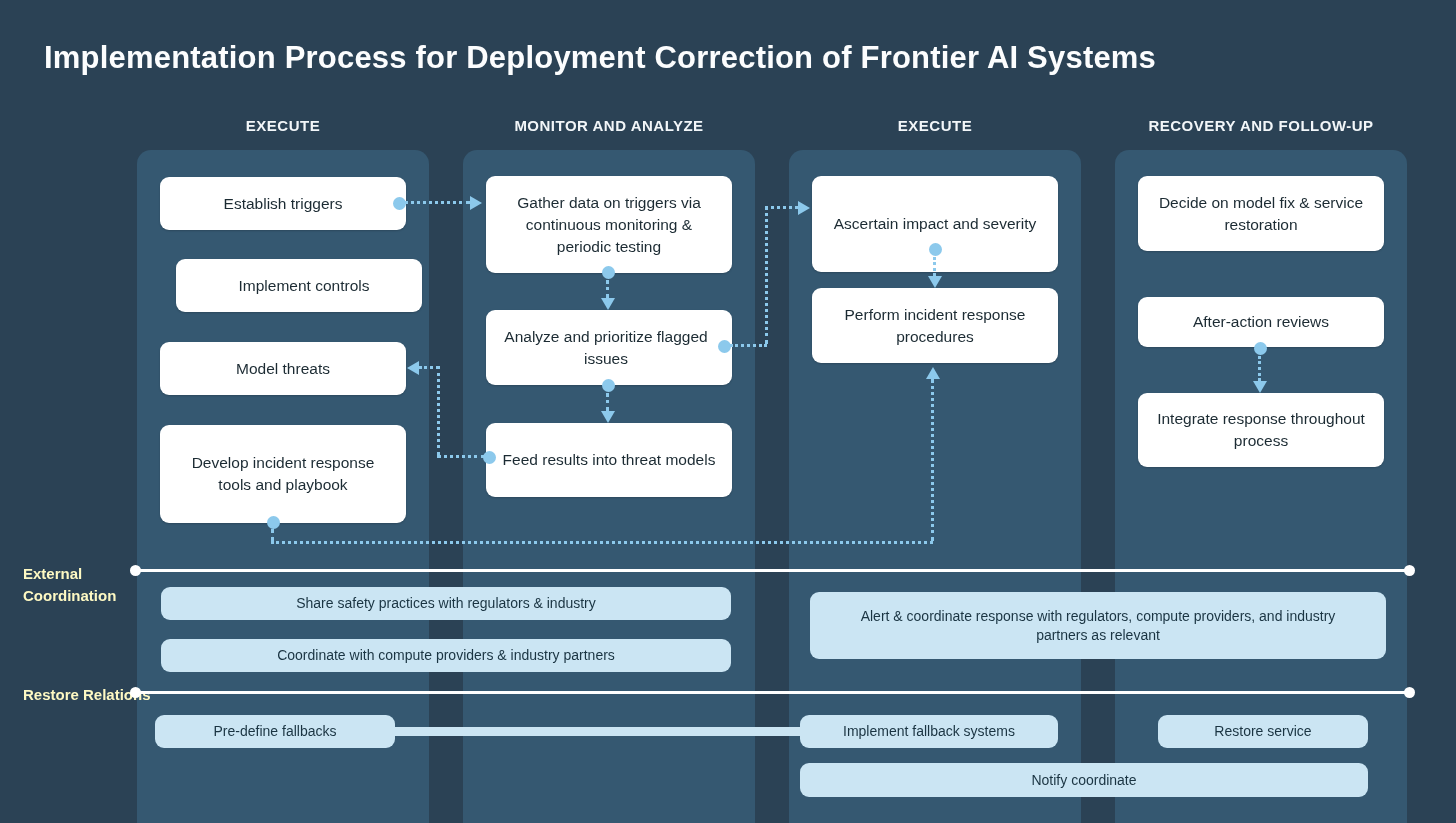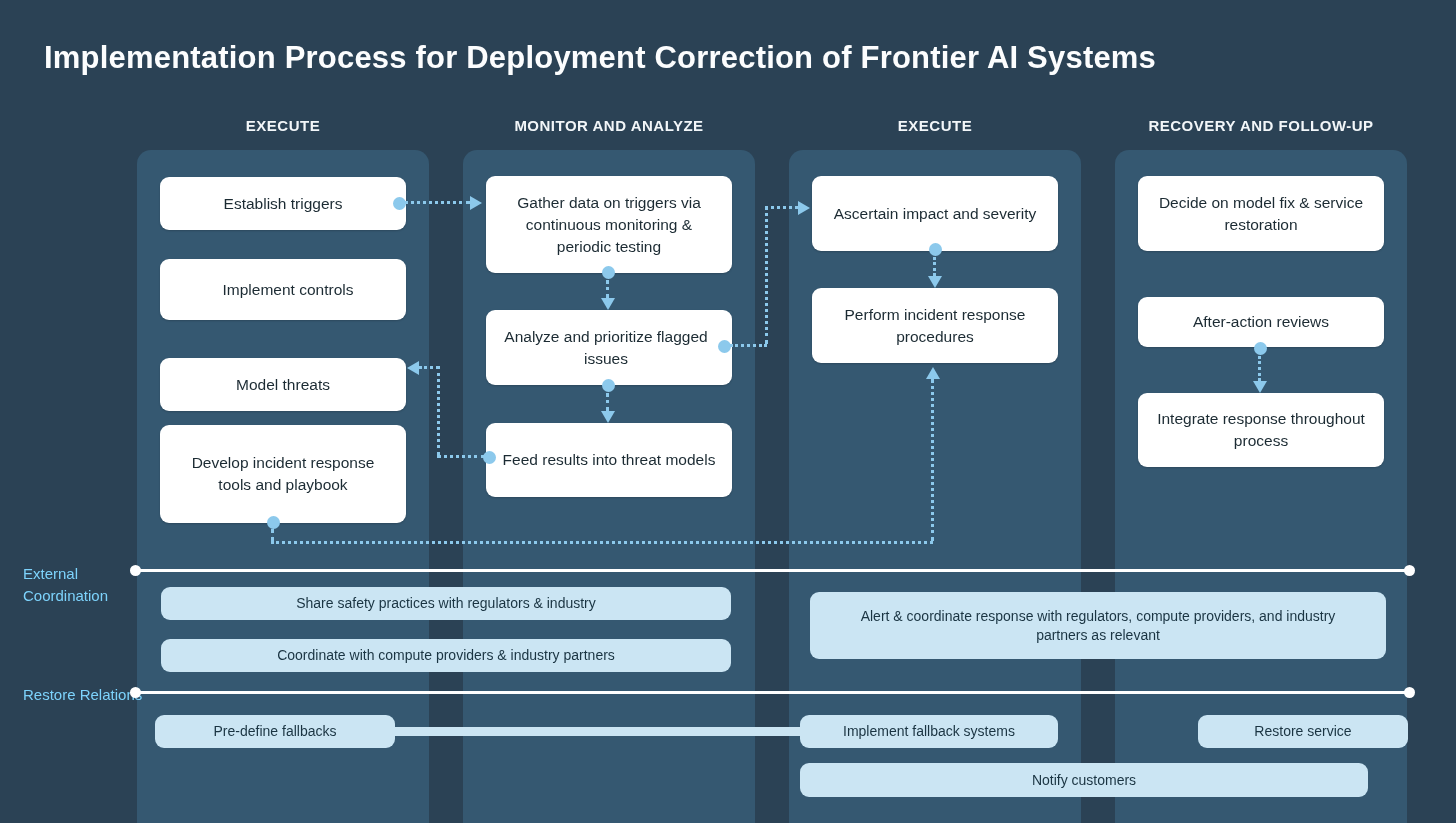--- a/index.html
+++ b/index.html
@@ -23,21 +23,21 @@
   }
   .card{
     width:246px;background:#FFFFFF;border-radius:9px;
     display:flex;align-items:center;justify-content:center;text-align:center;
     color:#1C2B33;font-size:15.5px;line-height:22px;padding:0 14px;box-sizing:border-box;
     box-shadow:0 1px 2px rgba(0,0,0,0.18);
   }
   .lane-line{height:0;border-top:3px solid #FFFFFF;}
   .lane-dot{width:11px;height:11px;border-radius:50%;background:#FFFFFF;}
   .lane-label{
-    left:23px;width:132px;color:#7dd3fc;font-size:15px;font-weight:normal;line-height:22px;
+    left:23px;width:132px;color:#fef9c3;font-size:15px;font-weight:bold;line-height:22px;
   }
   .lane-box{
     background:#CBE5F3;border-radius:9px;
     display:flex;align-items:center;justify-content:center;text-align:center;
     color:#1A3442;font-size:14px;line-height:19px;box-sizing:border-box;
   }
   .lane-bar{background:#CBE5F3;}
   .cdot{width:13px;height:13px;border-radius:50%;background:#8CC9EC;}
   .dh{height:0;border-top:3px dotted #8CC9EC;}
   .dv{width:0;border-left:3px dotted #8CC9EC;}
@@ -56,29 +56,29 @@
 <div class="abs col-header" style="left:463px;">MONITOR AND ANALYZE</div>
 <div class="abs col-header" style="left:789px;">EXECUTE</div>
 <div class="abs col-header" style="left:1115px;">RECOVERY AND FOLLOW-UP</div>
 
 <div class="abs panel" style="left:137px;"></div>
 <div class="abs panel" style="left:463px;"></div>
 <div class="abs panel" style="left:789px;"></div>
 <div class="abs panel" style="left:1115px;"></div>
 
 <div class="abs card" style="left:160px;top:177px;height:53px;">Establish triggers</div>
-<div class="abs card" style="left:160px;top:259px;height:61px;padding-left:24px;">Implement controls</div>
-<div class="abs card" style="left:160px;top:342px;height:53px;margin-top:16px;">Model threats</div>
+<div class="abs card" style="left:176px;top:259px;height:53px;padding-left:24px;">Implement controls</div>
+<div class="abs card" style="left:160px;top:342px;height:53px;">Model threats</div>
 <div class="abs card" style="left:160px;top:425px;height:98px;">Develop incident response tools and playbook</div>
 
 <div class="abs card" style="left:486px;top:176px;height:97px;">Gather data on triggers via continuous monitoring &amp; periodic testing</div>
 <div class="abs card" style="left:486px;top:310px;height:75px;padding-left:8px;">Analyze and prioritize flagged issues</div>
 <div class="abs card" style="left:486px;top:423px;height:74px;">Feed results into threat models</div>
 
-<div class="abs card" style="left:812px;top:176px;height:75px;">Ascertain impact and severity</div>
+<div class="abs card" style="left:812px;top:176px;height:96px;">Ascertain impact and severity</div>
 <div class="abs card" style="left:812px;top:288px;height:75px;">Perform incident response procedures</div>
 
 <div class="abs card" style="left:1138px;top:176px;height:75px;">Decide on model fix &amp; service restoration</div>
 <div class="abs card" style="left:1138px;top:297px;height:50px;">After-action reviews</div>
 <div class="abs card" style="left:1138px;top:393px;height:74px;">Integrate response throughout process</div>
 
 <div class="abs cdot" style="left:393px;top:197px;"></div>
 <div class="abs dh" style="left:404px;top:201px;width:66px;"></div>
 <div class="abs arr arr-right" style="left:470px;top:196px;"></div>
 
@@ -124,14 +124,14 @@
 <div class="abs lane-box" style="left:161px;top:639px;width:570px;height:33px;">Coordinate with compute providers &amp; industry partners</div>
 <div class="abs lane-box" style="left:810px;top:592px;width:576px;height:67px;padding:16px 44px;">Alert &amp; coordinate response with regulators, compute providers, and industry partners as relevant</div>
 
 <div class="abs lane-label" style="top:684px;">Restore Relations</div>
 <div class="abs lane-line" style="left:135px;top:691px;width:1276px;"></div>
 <div class="abs lane-dot" style="left:130px;top:687px;"></div>
 <div class="abs lane-dot" style="left:1404px;top:687px;"></div>
 <div class="abs lane-box" style="left:155px;top:715px;width:240px;height:33px;">Pre-define fallbacks</div>
 <div class="abs lane-bar" style="left:393px;top:727px;width:410px;height:9px;"></div>
 <div class="abs lane-box" style="left:800px;top:715px;width:258px;height:33px;">Implement fallback systems</div>
-<div class="abs lane-box" style="left:1158px;top:715px;width:210px;height:33px;margin-left:40px;">Restore service</div>
-<div class="abs lane-box" style="left:800px;top:763px;width:568px;height:34px;">Notify customers</div>
+<div class="abs lane-box" style="left:1158px;top:715px;width:210px;height:33px;">Restore service</div>
+<div class="abs lane-box" style="left:800px;top:763px;width:568px;height:34px;">Notify coordinate</div>
 
 </body></html>

